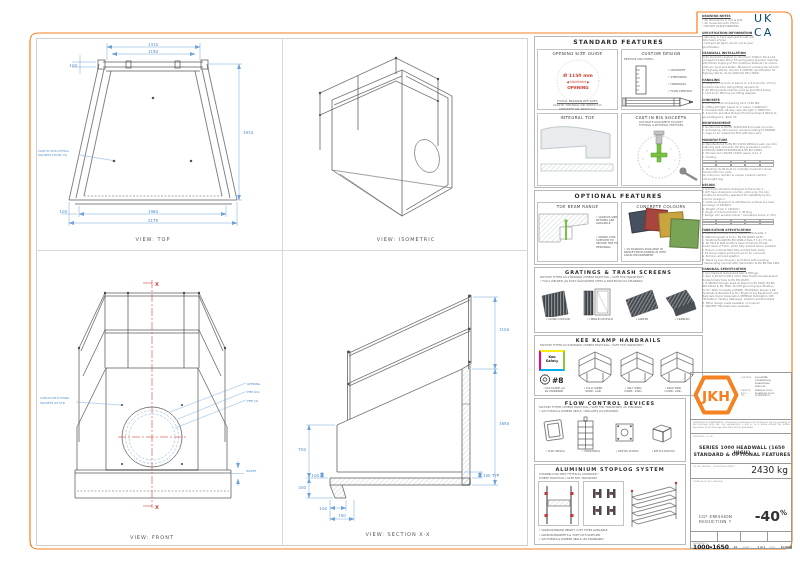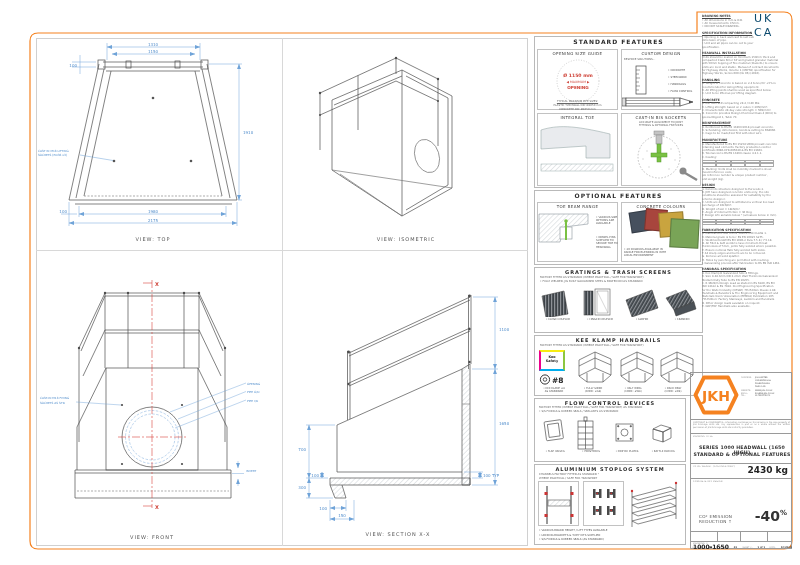--- a/index.html
+++ b/index.html
@@ -26,21 +26,21 @@
   .mini-table div{border:0.3px solid #aaa;height:3.4px}
   .ukca{position:absolute;left:754px;top:12px;font-weight:400;font-size:11px;line-height:13.5px;letter-spacing:2px;color:#0c4a6e}
   .tb{position:absolute;left:690px;top:372px;width:102px;height:177px;border:0.5px solid #9a9a9a}
   .tb .hline{position:absolute;left:0;right:0;border-top:0.5px solid #9a9a9a}
   .tlabel{position:absolute;font-size:2.2px;color:#8a8a8a;letter-spacing:.2px}
   .contact{position:absolute;left:50px;top:3px;width:50px}
   .contact .row{display:flex;margin-bottom:.9px}
   .contact .cl{width:14px;font-size:2.1px;color:#999}
   .contact .cv{font-size:2.1px;color:#555}
   .dtitle{position:absolute;left:0;width:102px;text-align:center;font-size:4.7px;font-weight:bold;color:#333;letter-spacing:.2px}
-  .weight{position:absolute;right:3px;top:92px;font-size:9px;font-weight:bold;color:#222}
+  .weight{position:absolute;right:3px;top:92px;font-size:9px;font-weight:normal;color:#222}
   .eco{position:absolute;left:6px;top:110px;color:#7dc242;font-weight:bold;font-size:25px;line-height:25px;letter-spacing:1px}
   .eco .one{margin-left:7px}
   .co2{position:absolute;left:8px;top:141px;font-size:4.2px;color:#555;line-height:5.2px;letter-spacing:.3px}
   .pct{position:absolute;right:4px;top:135px;font-size:14px;font-weight:bold;color:#333}
   .pct sup{font-size:7px}
   .meta{position:absolute;left:0;top:158.5px;width:102px;height:9px;display:flex}
   .meta .mcell{border-right:0.5px solid #9a9a9a;padding:1px 1.5px;white-space:nowrap}
   .meta .ml{font-size:2.1px;color:#999}
   .meta .mv{font-size:2.4px;color:#444;font-weight:bold}
   .dno{position:absolute;left:2px;top:169.5px;font-size:6px;font-weight:bold;color:#222}

